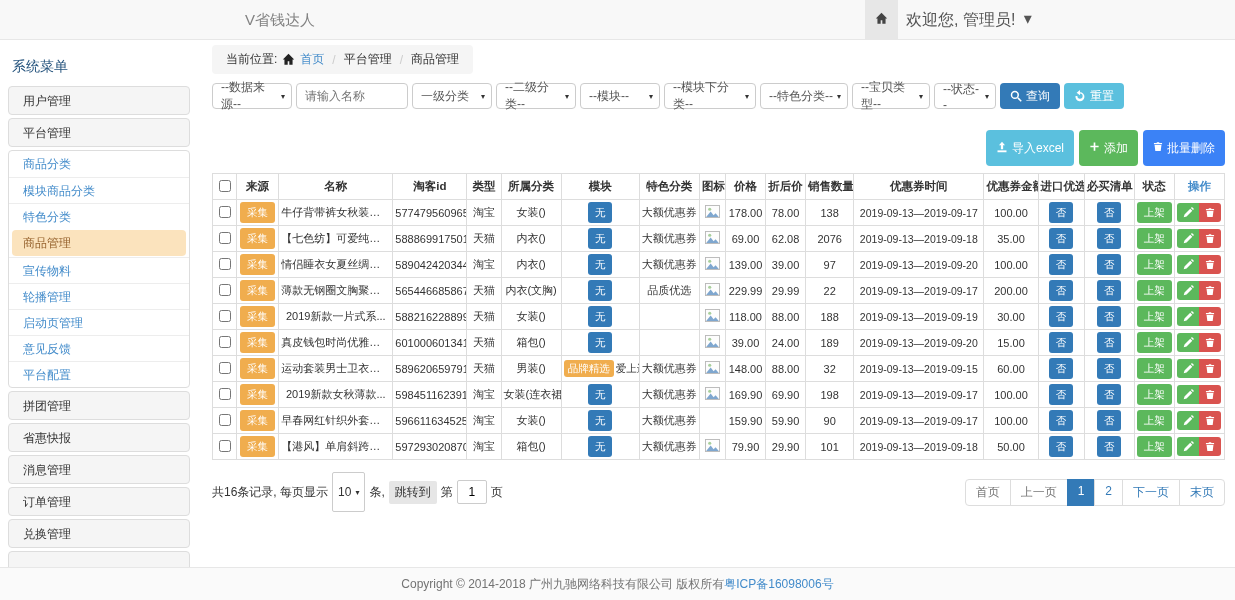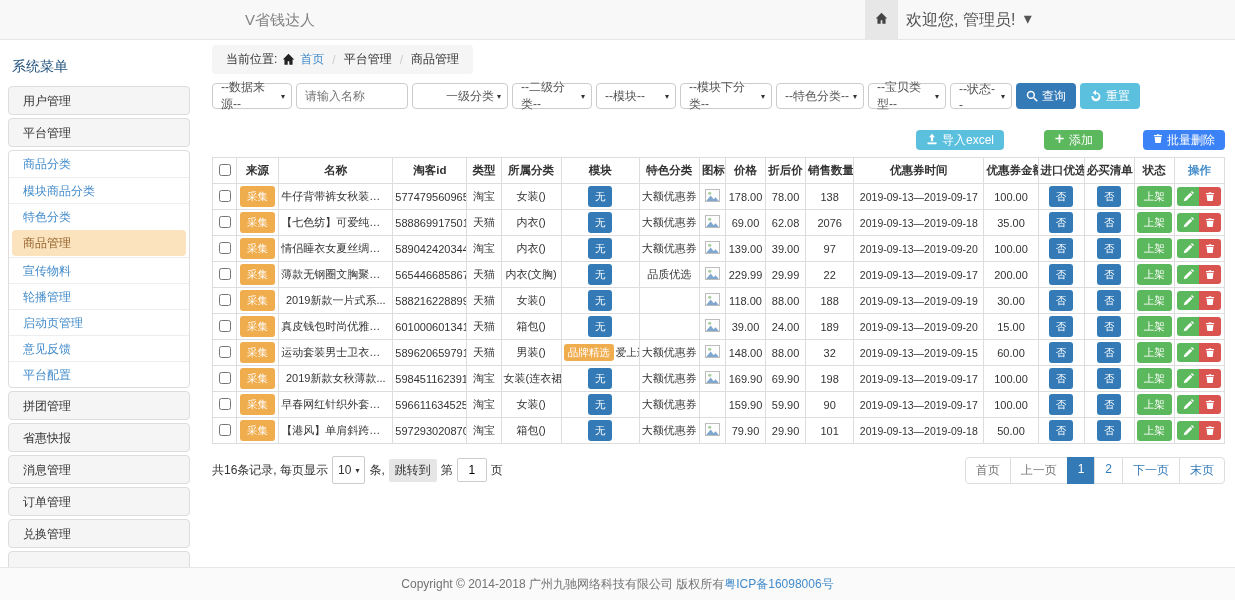--- a/index.html
+++ b/index.html
@@ -40,21 +40,21 @@
     padding:0 6px 0 8px; cursor:pointer; flex:none; }
   .fselect .caret { font-size:8px; color:#333; margin-left:3px; }
   .finput { height:26px; width:112px; border:1px solid #ccc; border-radius:4px; font-size:12px;
     padding:0 8px; color:#555; outline:none; }
   .btn { height:26px; border:none; border-radius:4px; color:#fff; font-size:12px; padding:0 10px;
     display:inline-flex; align-items:center; gap:4px; cursor:pointer; flex:none; }
   .btn-query { background:#337ab7; }
   .btn-reset { background:#5bc0de; }
 
   .actions { display:flex; justify-content:flex-end; gap:5px; margin-top:21px; }
-  .actions .btn { height:20px;margin-left:35px; }
+  .actions .btn { height:36px; }
   .btn-import { background:#5bc0de; }
   .btn-add { background:#5cb85c; }
   .btn-del { background:#3b82f6; }
 
   
   table { margin-top:7px; width:1013px; border-collapse:collapse; table-layout:fixed; font-size:11px; color:#333; }
   th, td { border:1px solid #ddd; text-align:center; height:26px; padding:1px 2px; overflow:hidden; white-space:nowrap; }
   th { font-weight:bold; background:#fff; font-size:11.5px; }
   th.op-col { color:#428bca; }
   td.name-cell { text-overflow:ellipsis; }
@@ -68,21 +68,21 @@
   .ops { display:inline-flex; }
   .op-btn { width:22px; height:19px; border:none; display:inline-flex; align-items:center;
     justify-content:center; color:#fff; cursor:pointer; padding:0; }
   .op-edit { background:#5cb85c; border-radius:3px 0 0 3px; }
   .op-trash { background:#d9534f; border-radius:0 3px 3px 0; }
   input[type=checkbox] { width:12px; height:12px; cursor:pointer; }
 
   
   .pagerow { display:flex; justify-content:space-between; align-items:center; margin-top:12px; font-size:12px; color:#333; }
   .pageinfo { display:flex; align-items:center; gap:4px; }
-  .size-select { height:28px; border:1px solid #ccc; border-radius:2px; background:#fff; display:inline-flex;
+  .size-select { height:40px; border:1px solid #ccc; border-radius:2px; background:#fff; display:inline-flex;
     align-items:center; gap:4px; padding:0 5px; cursor:pointer; }
   .size-select .caret { font-size:8px; }
   .jump-chip { background:#e6e6e6; border-radius:2px; padding:3px 6px; cursor:pointer; }
   .jump-input { width:30px; height:24px; border:1px solid #ccc; border-radius:2px; text-align:center;
     font-size:12px; outline:none; }
   .pager { display:inline-flex; }
   .pager .pg { border:1px solid #ddd; background:#fff; padding:4px 10px; margin-left:-1px; cursor:pointer; color:#337ab7; }
   .pager .pg:first-child { border-radius:4px 0 0 4px; margin-left:0; }
   .pager .pg:last-child { border-radius:0 4px 4px 0; }
   .pager .pg.muted { color:#777; }
@@ -148,21 +148,21 @@
     <span class="sep">/</span>
     <span>商品管理</span>
   </div>
 
   <div class="filters" id="filters">
       <div class="fselect" style="width: 80px;">
         <span>--数据来源--</span>
         <span class="caret">▾</span>
       </div>
       <input class="finput" placeholder="请输入名称" style="">
-      <div class="fselect" style="width: 96px; justify-content: flex-end;">
+      <div class="fselect" style="width: 80px;">
         <span>一级分类</span>
         <span class="caret">▾</span>
       </div>
       <div class="fselect" style="width: 80px;">
         <span>--二级分类--</span>
         <span class="caret">▾</span>
       </div>
       <div class="fselect" style="width: 80px;">
         <span>--模块--</span>
         <span class="caret">▾</span>

